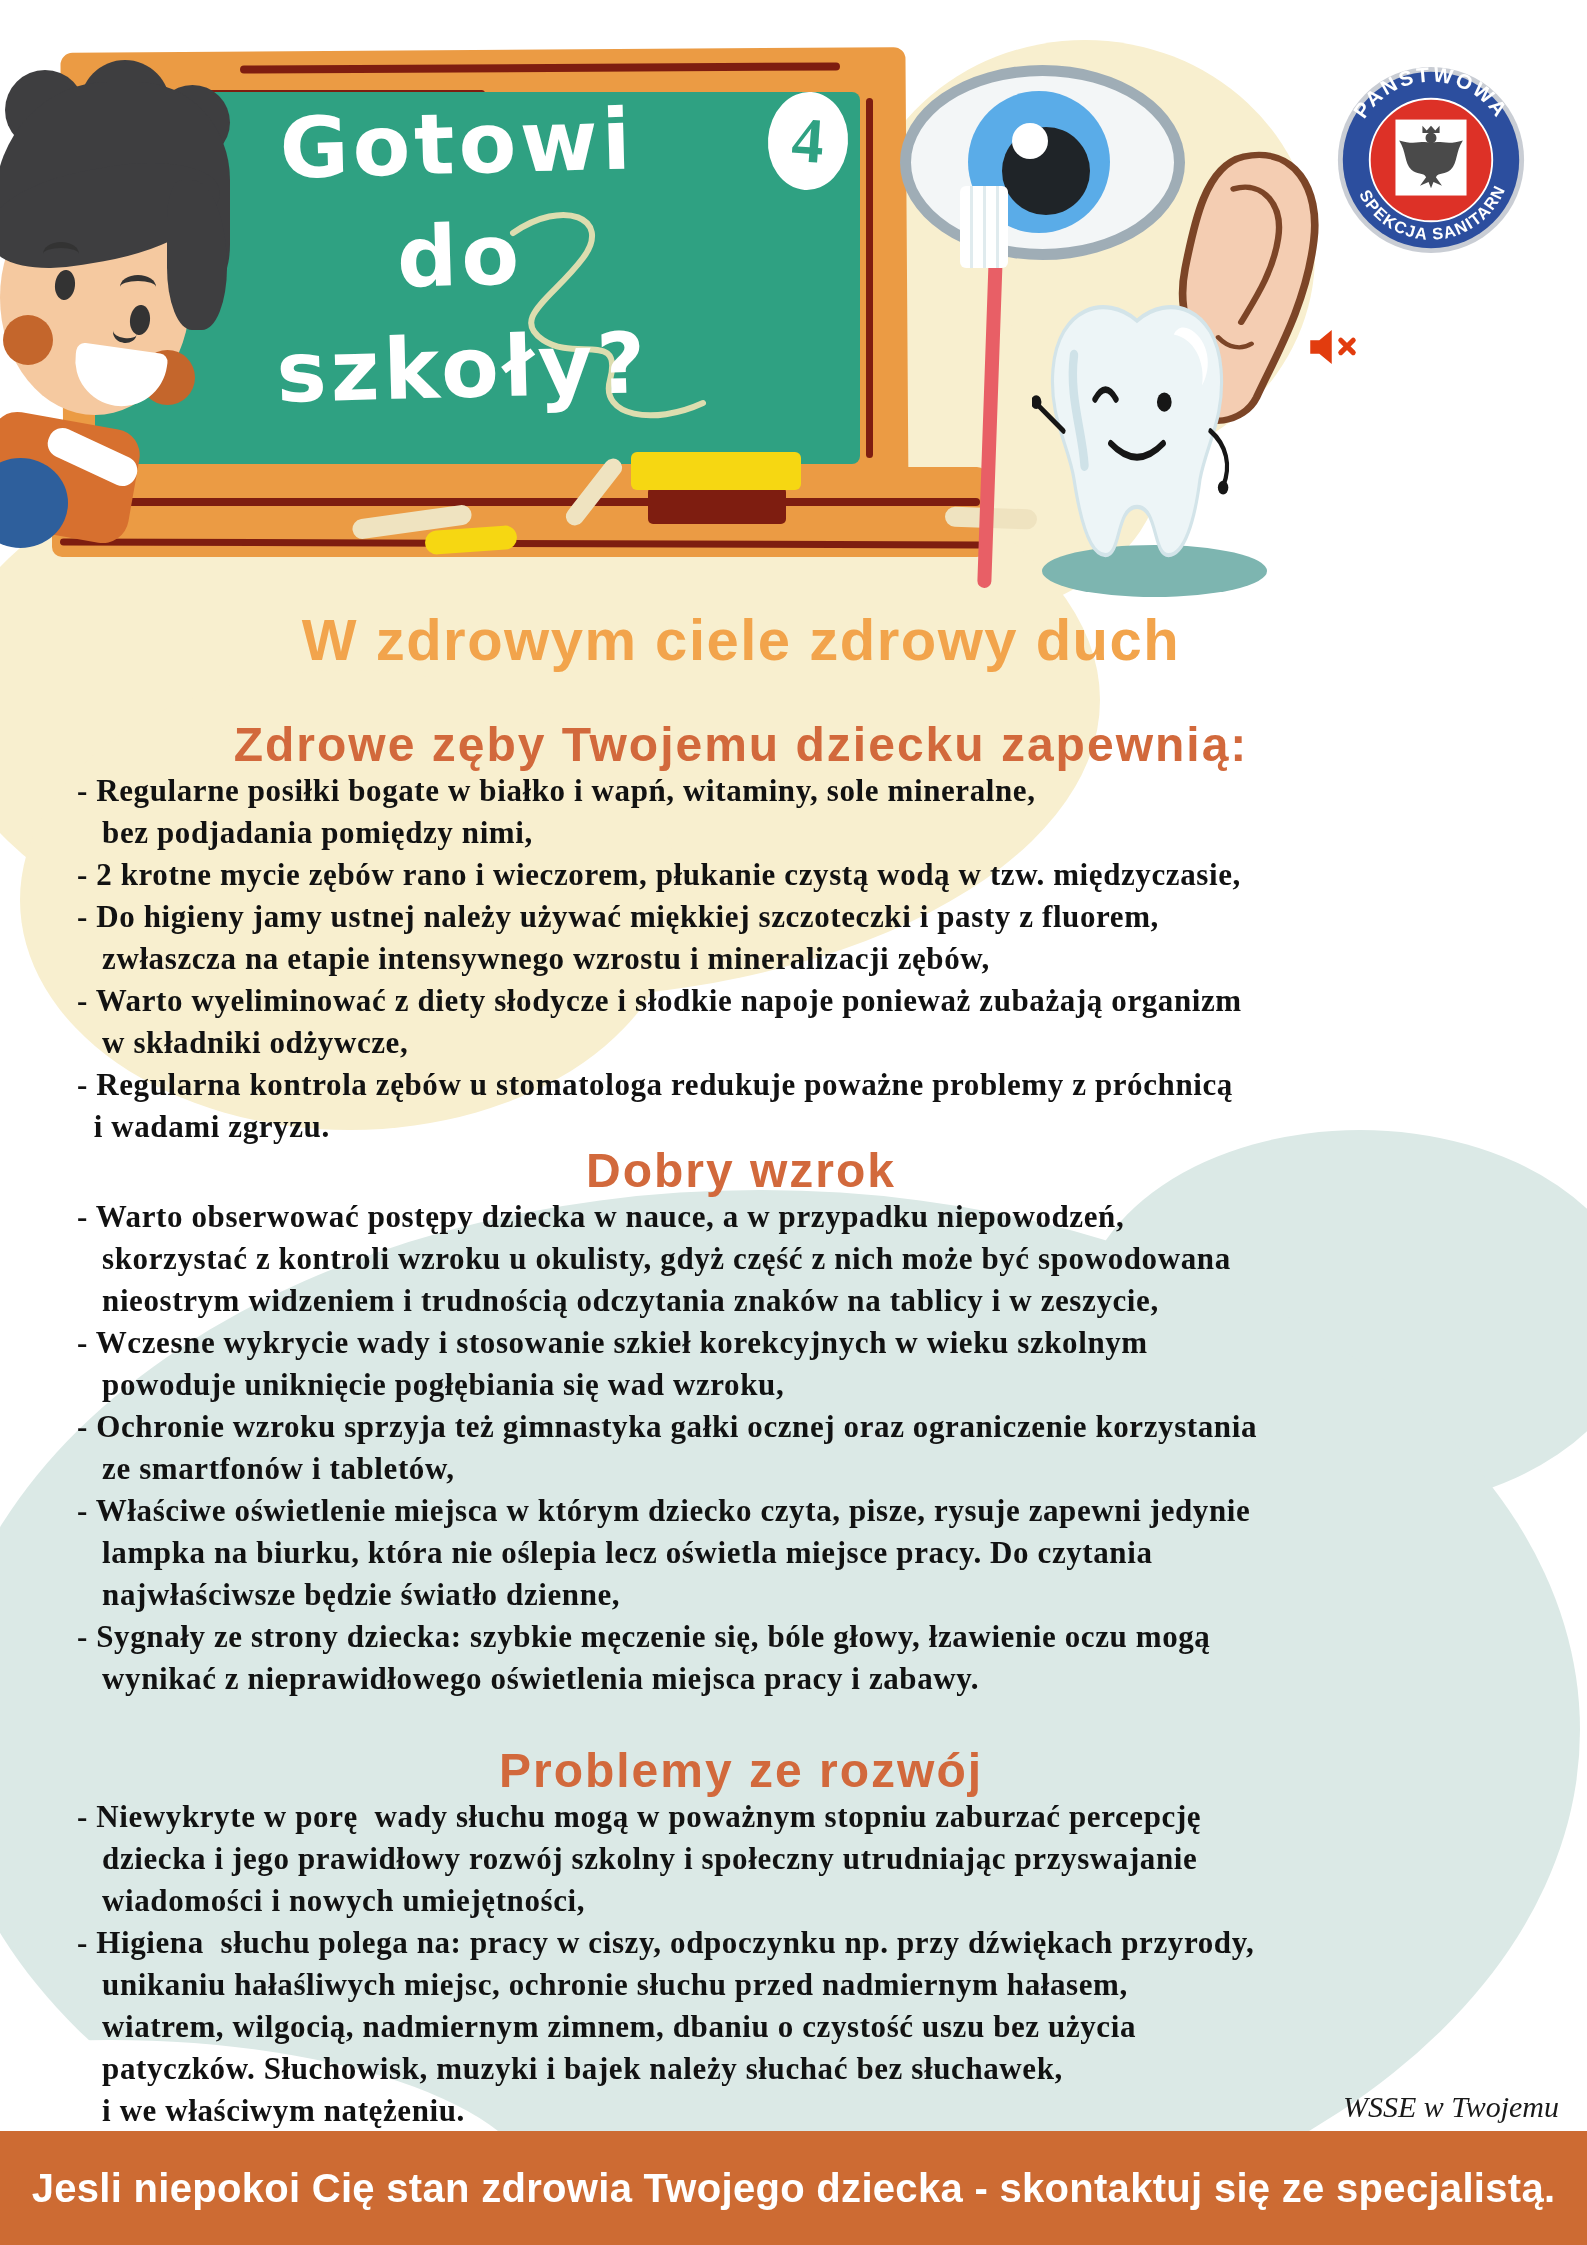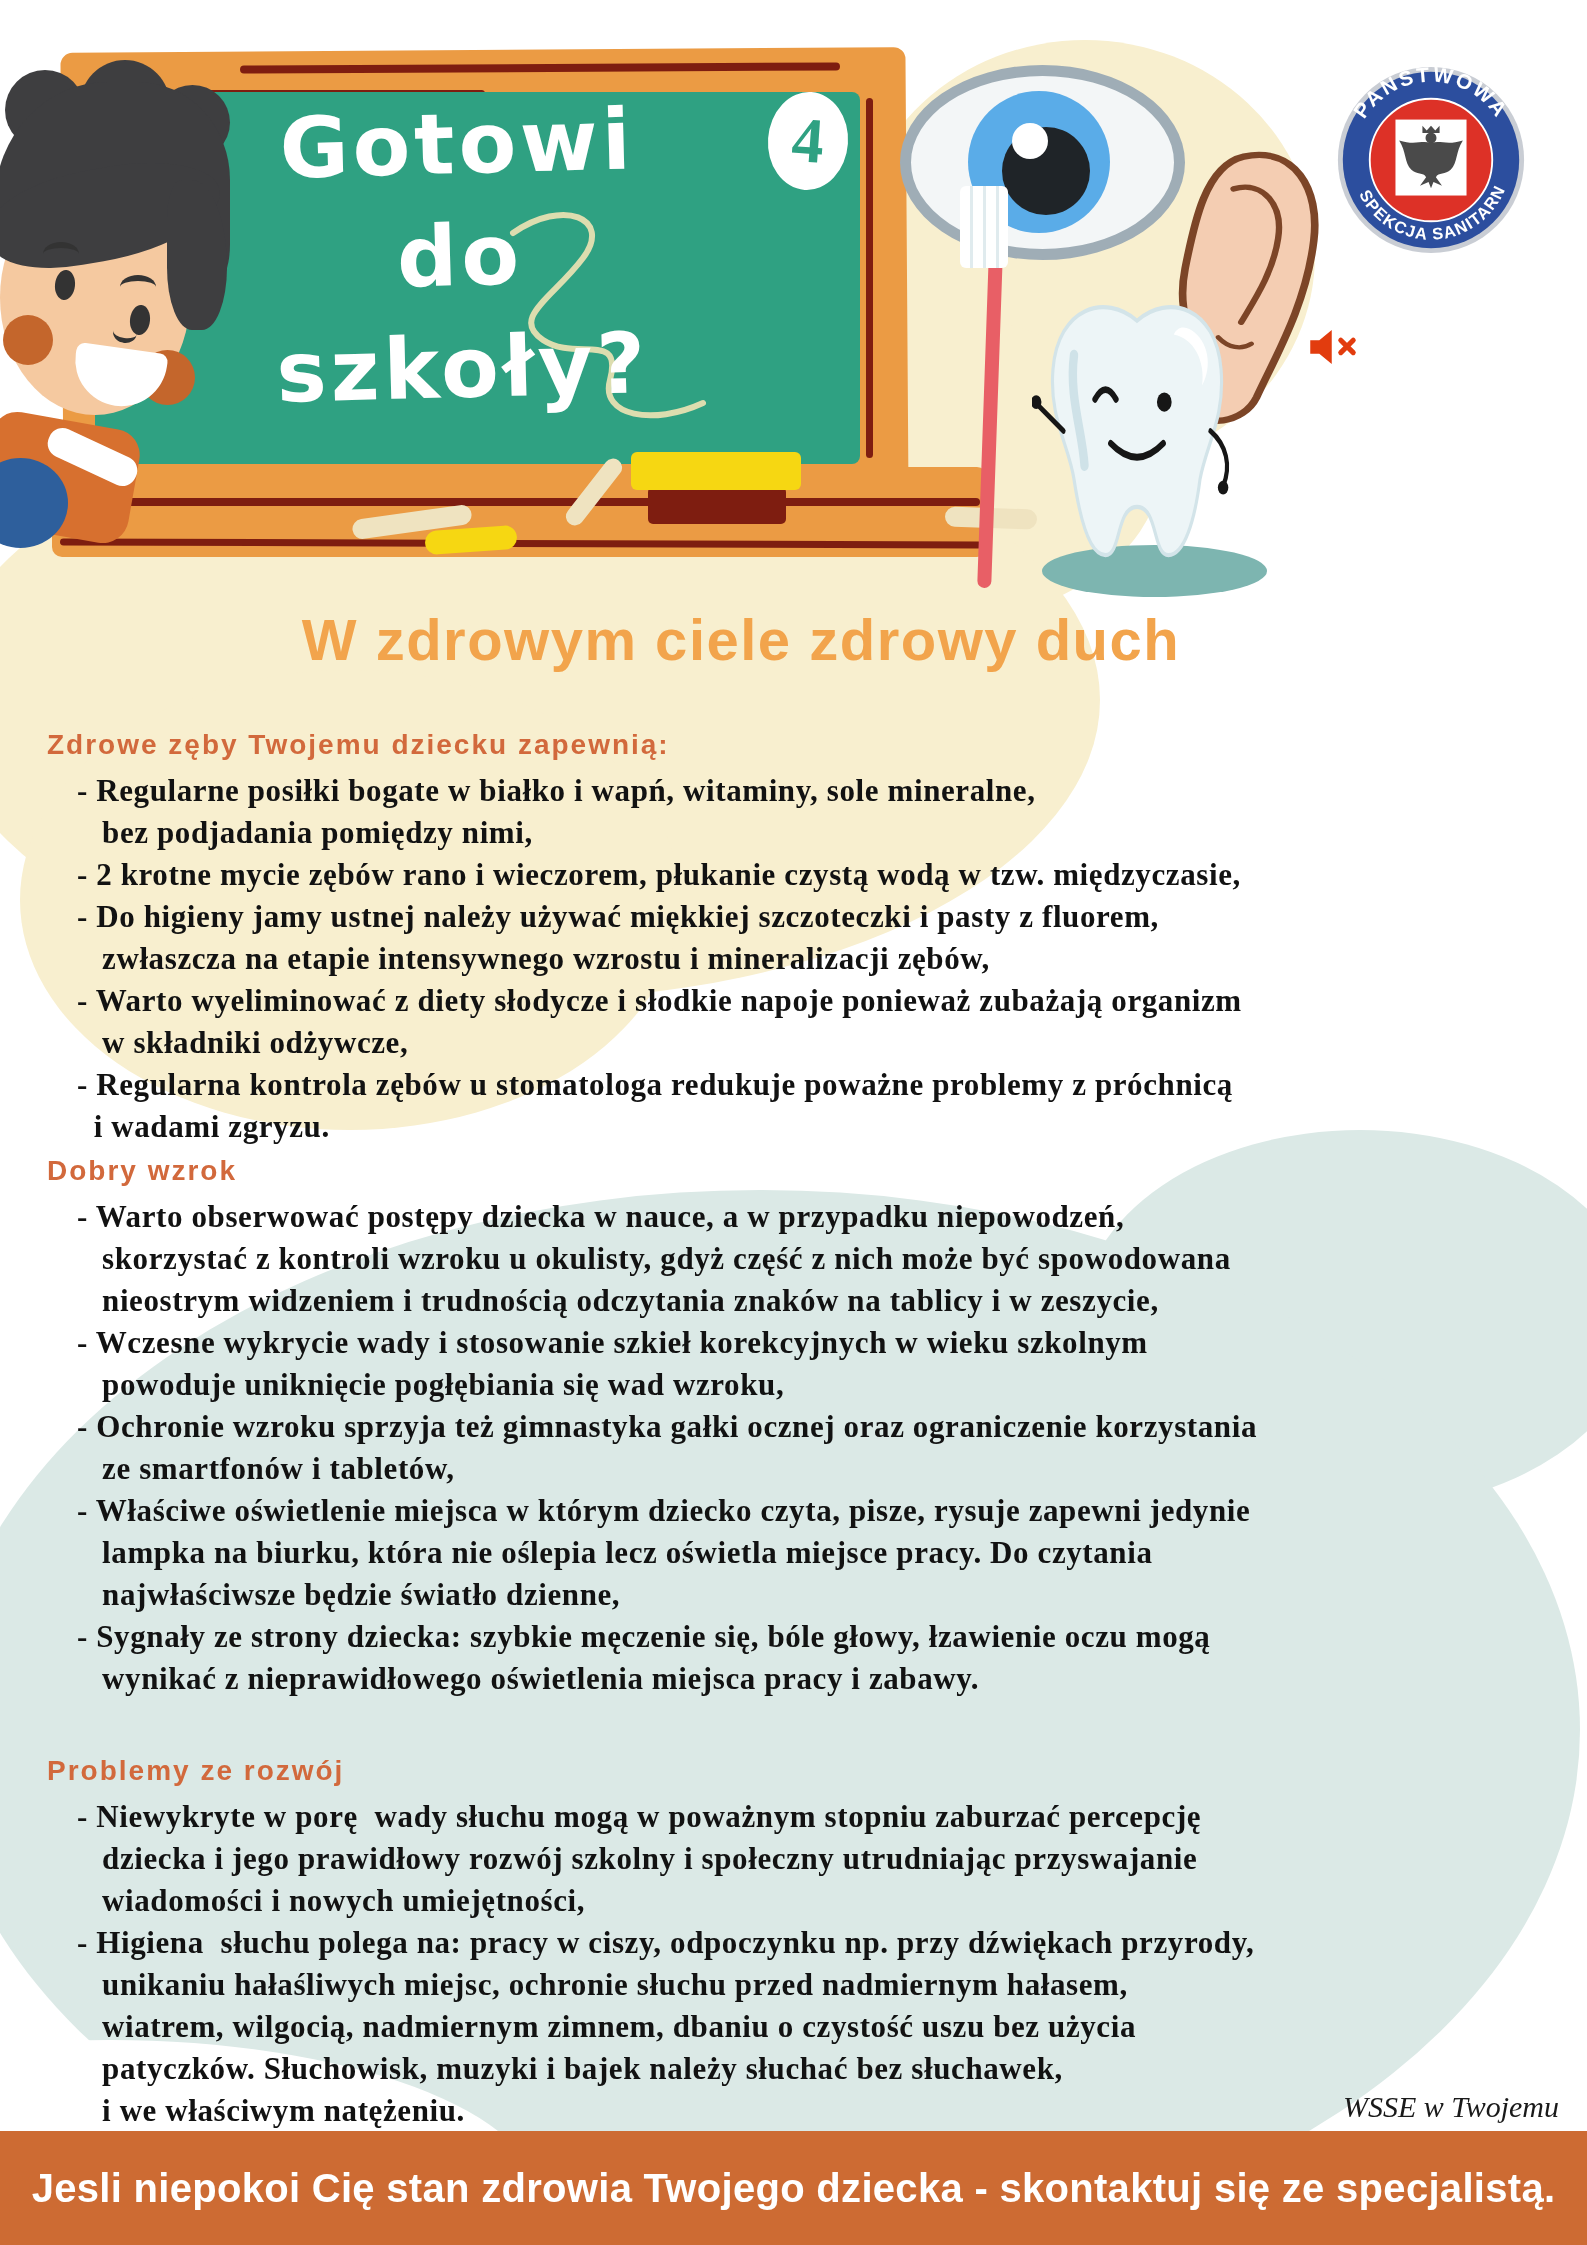--- a/index.html
+++ b/index.html
@@ -65,21 +65,21 @@
   
   .brush-handle{left:984px;top:196px;width:14px;height:392px;background:#e85f66;border-radius:7px;transform:rotate(2deg);}
   .bristles{left:960px;top:186px;width:48px;height:82px;border-radius:6px;
     background:repeating-linear-gradient(90deg,#ffffff 0 10px,#e0ebee 10px 13px);}
   .tooth-shadow{left:1042px;top:545px;width:225px;height:52px;background:#7db5b0;border-radius:50%;}
 
   
   .content{position:absolute;left:0;top:560px;width:1388px;z-index:4;color:#121212;margin-left:47px;}
   .title{margin:48px 0 0;text-align:center;color:#f2a44c;font-size:58px;line-height:64px;
     font-weight:700;letter-spacing:1.5px;}
-  .sec-h{margin:50px 0 0;color:#d2693c;font-size:28px;line-height:46px;
+  .sec-h{margin:50px 0 0;text-align:center;color:#d2693c;font-size:48px;line-height:46px;
     font-weight:700;letter-spacing:2px;}
   .sec-h.tight{margin-top:0;}
   .sec-body{margin:2px 0 0 30px;font-family:Liberation Serif, serif;}
   .sec-body p{margin:0;font-size:31px;line-height:42px;font-weight:700;letter-spacing:0.6px;
     white-space:pre-wrap;}
   .credit{position:absolute;right:28px;top:2090px;z-index:4;font-family:"Liberation Serif",serif;
     font-style:italic;font-size:30px;color:#1a1a1a;}
 
   .footer{position:absolute;left:0;bottom:0;width:1587px;height:114px;background:#cd6b33;z-index:5;
     display:flex;align-items:center;justify-content:center;}

